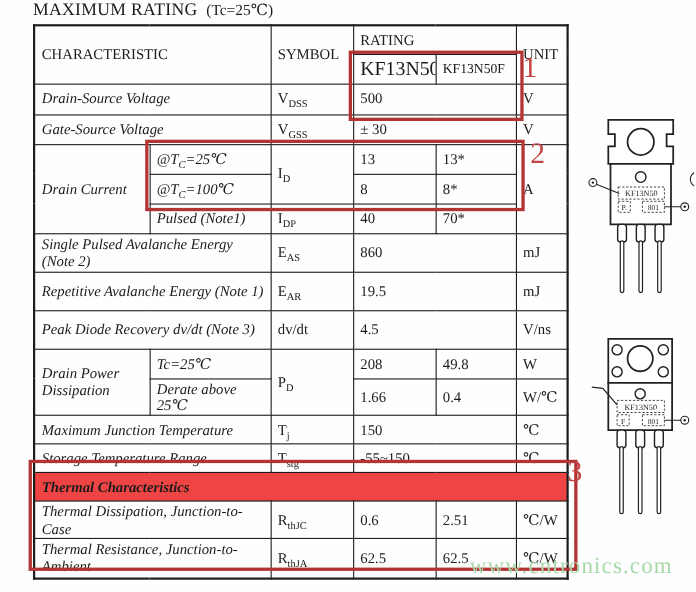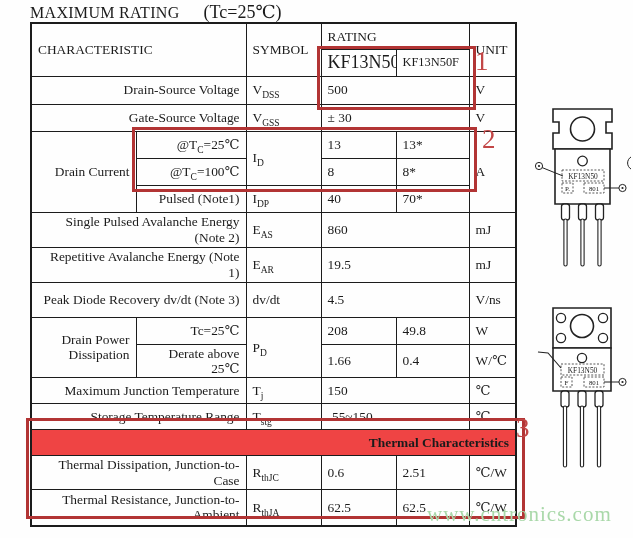--- a/index.html
+++ b/index.html
@@ -2,33 +2,33 @@
 <html><head>
 <meta charset="utf-8">
 <style>
   html,body{margin:0;padding:0;background:#fff;}
   .stage{
     position:relative;width:633px;height:538px;background:#fefefe;
     font-family:"Liberation Serif","DejaVu Serif",serif;color:#1b1b1b;overflow:hidden;
   }
   .title{position:absolute;left:30px;top:1px;font-size:16px;white-space:nowrap;}
   .title .main{font-weight:normal;letter-spacing:.3px;}
-  .title .cond{font-size:18px;margin-left:20px;}
+  .title .cond{font-size:14px;margin-left:4px;}
 
   table.rating{
     position:absolute;left:30px;top:22px;width:485px;
     border-collapse:collapse;table-layout:fixed;
     border:2px solid #1c1c1c;
   }
   table.rating td{
     border:1px solid #1c1c1c;font-size:13.4px;line-height:1.15;
     vertical-align:middle;padding:1px 6px;overflow:hidden;
   }
   td.c{text-align:left;padding:1px 2px;}
-  td.l{text-align:right;}
+  td.l{text-align:left;font-style:italic;}
   sub{font-size:9.5px;line-height:0;}
   .h26{height:26px}.h27{height:27px}.h28{height:28px}.h35{height:35px}.h36{height:36px}
   tr.thermalhdr td{background:#ef4444;font-weight:bold;}
 
   .rbox{position:absolute;border:3px solid #b23434;pointer-events:none;z-index:6;}
   .rnum{
     position:absolute;color:#c24646;font-size:27px;z-index:7;
     font-family:"Liberation Serif",serif;pointer-events:none;
   }
   .footnote{position:absolute;left:30px;top:516px;font-size:13.5px;}

